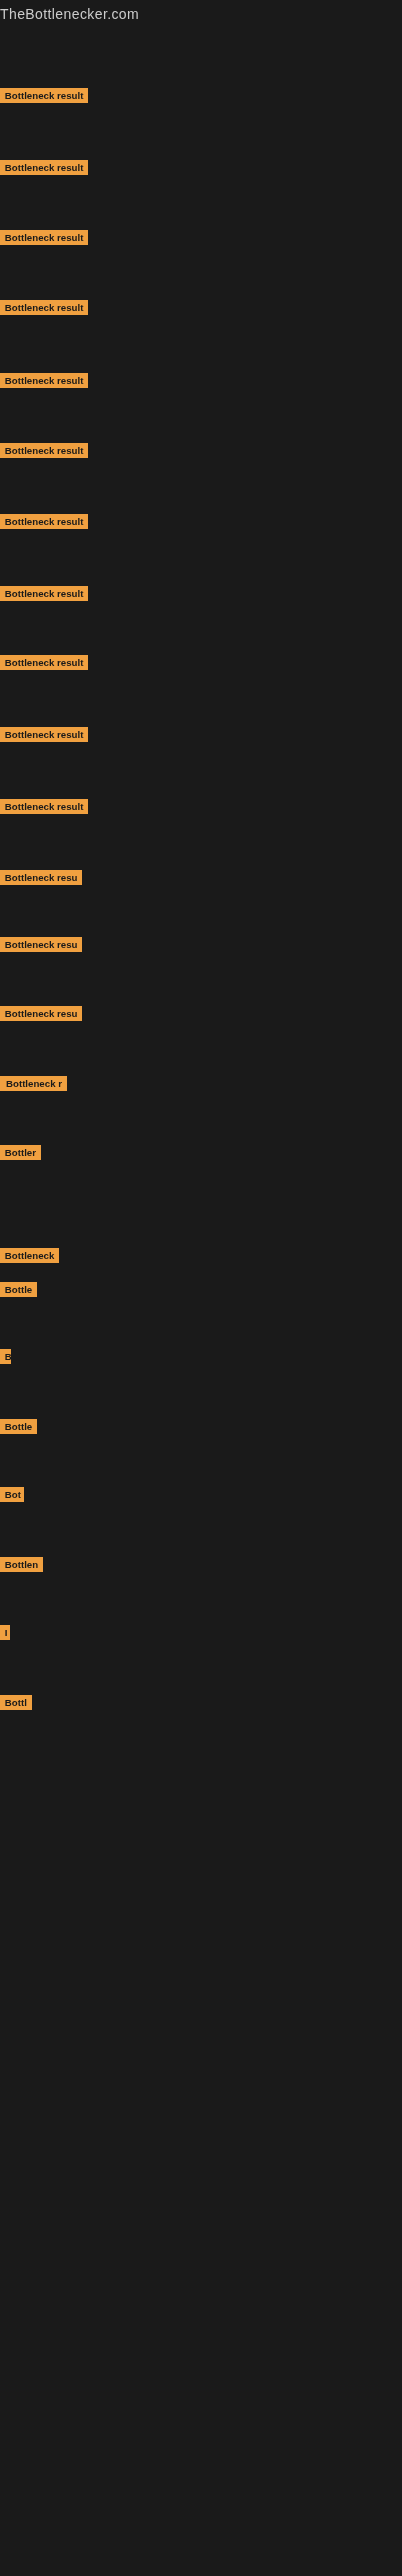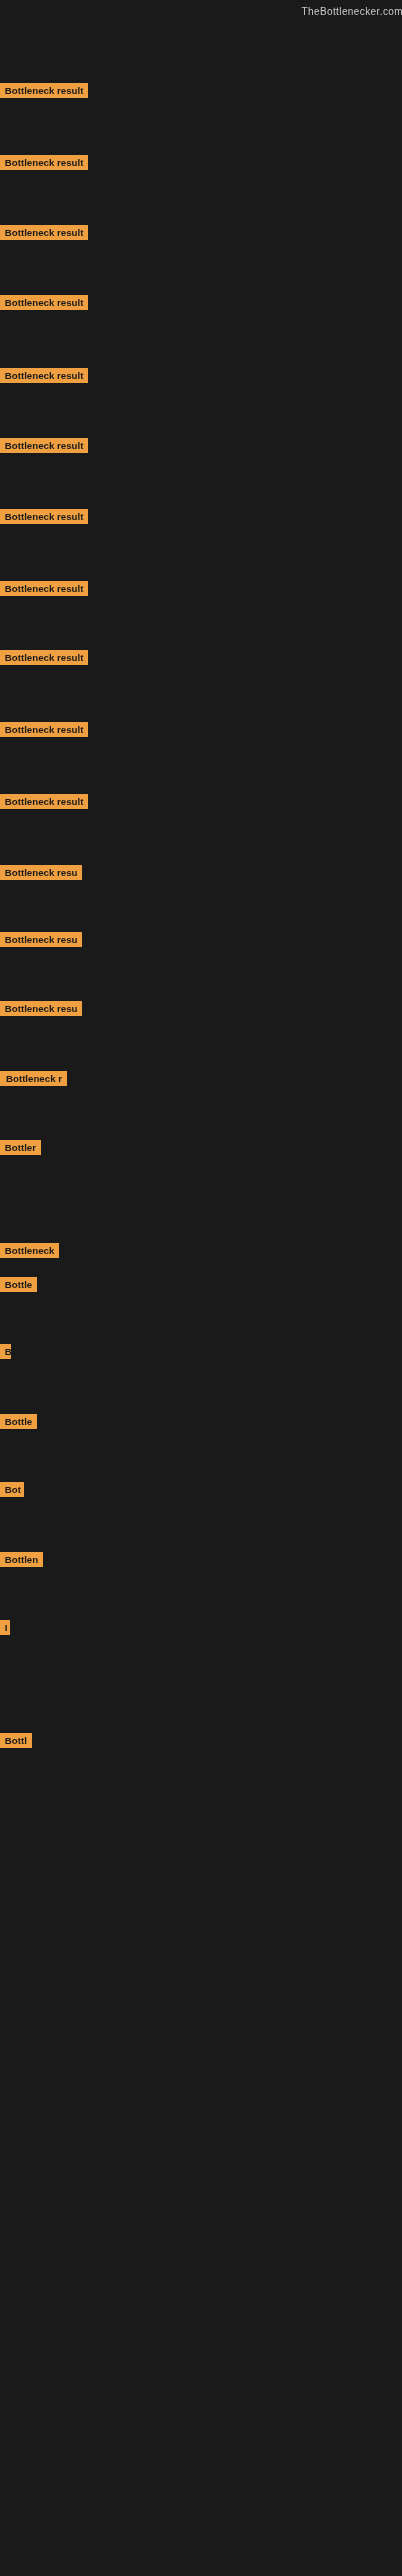--- a/index.html
+++ b/index.html
@@ -10,24 +10,24 @@
 
     body {
       width: 403px;
       min-height: 2576px;
       background-color: #1a1a1a;
       font-family: Arial, sans-serif;
       position: relative;
     }
 
     .site-header {
-      text-align: right;
+      text-align: left;
       padding: 6.4px 0 3.2px 0;
       color: #cccccc;
-      font-size: 10px;
+      font-size: 14px;
       letter-spacing: 0.4px;
     }
 
     .bottleneck-item {
       position: absolute;
       left: 0;
     }
 
     .bottleneck-badge {
       background-color: #f0a040;
@@ -64,15 +64,15 @@
     <div class="bottleneck-item" style="top: 964px; left: 0px;"><span class="bottleneck-badge" style="max-width: 92px;">Bottleneck resu</span></div>
     <div class="bottleneck-item" style="top: 1034px; left: 0px;"><span class="bottleneck-badge" style="max-width: 69px; padding-left: 6px;">Bottleneck r</span></div>
     <div class="bottleneck-item" style="top: 1103px; left: 0px;"><span class="bottleneck-badge" style="max-width: 42px; text-align: center;">Bottler</span></div>
     <div class="bottleneck-item" style="top: 1206px; left: 0px;"><span class="bottleneck-badge" style="max-width: 60px;">Bottleneck</span></div>
     <div class="bottleneck-item" style="top: 1240px; left: 0px;"><span class="bottleneck-badge" style="max-width: 37px;">Bottle</span></div>
     <div class="bottleneck-item" style="top: 1307px; left: 0px;"><span class="bottleneck-badge" style="max-width: 11.3px;">B</span></div>
     <div class="bottleneck-item" style="top: 1377px; left: 0px;"><span class="bottleneck-badge" style="max-width: 37px;">Bottle</span></div>
     <div class="bottleneck-item" style="top: 1445px; left: 0px;"><span class="bottleneck-badge" style="max-width: 24px;">Bot</span></div>
     <div class="bottleneck-item" style="top: 1515px; left: 0px;"><span class="bottleneck-badge" style="max-width: 47px;">Bottlen</span></div>
     <div class="bottleneck-item" style="top: 1583px; left: 0px;"><span class="bottleneck-badge" style="max-width: 6.4px;">I</span></div>
-    <div class="bottleneck-item" style="top: 1653px; left: 0px; margin-top: 43px;"><span class="bottleneck-badge" style="max-width: 32px;">Bottl</span></div>
+    <div class="bottleneck-item" style="top: 1653px; left: 0px;"><span class="bottleneck-badge" style="max-width: 32px;">Bottl</span></div>
   </div>
 
 
 </body></html>

